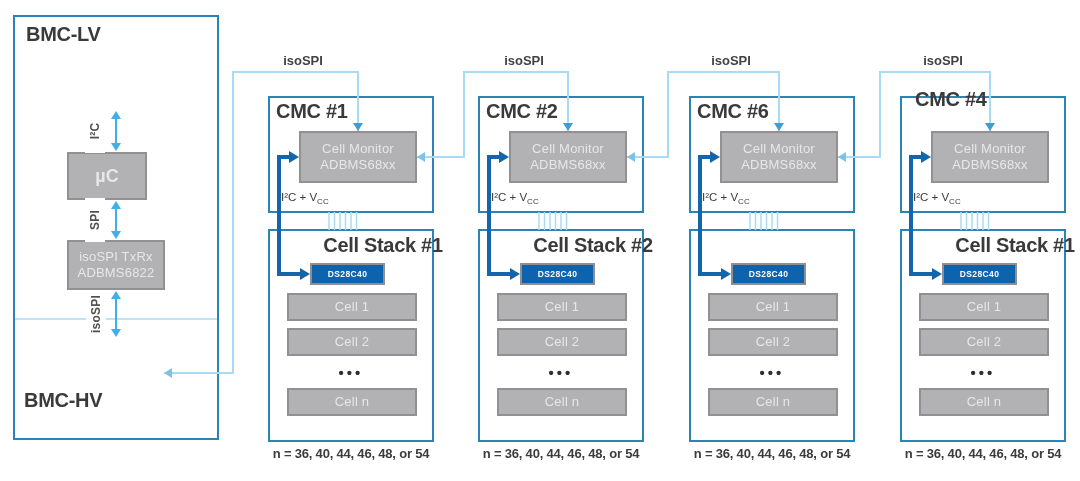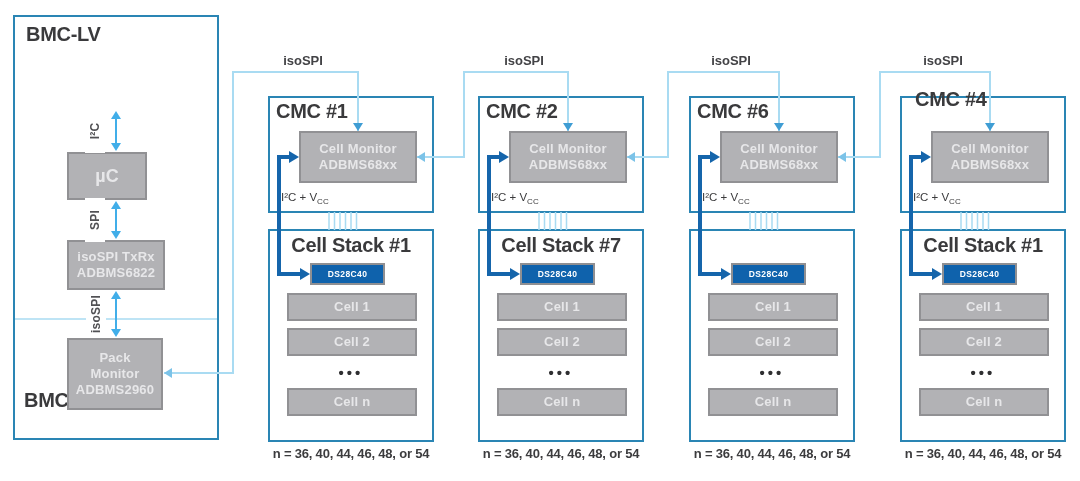--- a/index.html
+++ b/index.html
@@ -2,40 +2,40 @@
 <html><head>
 <meta charset="utf-8">
 <style>
   html,body{margin:0;padding:0;background:#ffffff;}
   .canvas{position:relative;width:1080px;height:481px;background:#ffffff;overflow:hidden;
           font-family:"Liberation Sans", sans-serif;}
   .outline{position:absolute;border:2px solid #2a85b4;background:#ffffff;box-sizing:border-box;z-index:1;}
   .block{position:absolute;background:#b2b2b5;border:2px solid #919194;box-sizing:border-box;
          color:#e7e7e9;display:flex;flex-direction:column;align-items:center;justify-content:center;
          text-align:center;z-index:2;}
-  .block .ln{line-height:16px;font-size:13px;font-weight:700;letter-spacing:.2px;}
+  .block .ln{line-height:16px;font-size:13px;font-weight:400;letter-spacing:.2px;}
   .bigtitle{position:absolute;font-size:20px;font-weight:700;color:#3a3a3c;letter-spacing:-0.3px;z-index:2;}
   .rotlabel{position:absolute;width:44px;height:20px;display:flex;align-items:center;justify-content:center;
             transform:rotate(-90deg);font-size:12px;font-weight:700;color:#515154;background:#ffffff;
             z-index:4;letter-spacing:.2px;}
   .chainlabel{position:absolute;width:70px;text-align:center;font-size:13px;font-weight:700;color:#434346;z-index:2;}
   .dashedbox{position:absolute;border:2px dashed #4db8ec;border-radius:6px;background:#f7fcfe;
              box-sizing:border-box;display:flex;align-items:center;justify-content:center;
              font-size:12px;font-weight:700;color:#6a6a6e;z-index:2;}
   .chip{position:absolute;background:#0f62ac;border:2px solid #8f8f92;box-sizing:border-box;
         display:flex;align-items:center;justify-content:center;color:#ffffff;font-size:8.5px;
         font-weight:700;letter-spacing:.4px;z-index:2;}
   .i2cvcc{position:absolute;font-size:11.5px;font-weight:400;color:#3a3a3c;z-index:2;}
   .i2cvcc sub{font-size:8px;}
   .dots{position:absolute;width:166px;height:20px;display:flex;align-items:center;justify-content:center;
         font-size:15px;font-weight:700;letter-spacing:3px;color:#2f2f31;z-index:2;}
   .footnote{position:absolute;width:182px;text-align:center;font-size:13px;font-weight:700;
             color:#3c3c3e;z-index:2;letter-spacing:-0.2px;}
   .stacktitle{position:absolute;width:166px;text-align:center;font-size:20px;font-weight:700;
-              color:#3a3a3c;letter-spacing:-0.3px;z-index:2;}
+              color:#3a3a3c;letter-spacing:-0.3px;z-index:2;padding-left:32px;}
   svg.wires{position:absolute;left:0;top:0;z-index:3;}
   .mcu{font-size:18px;font-weight:700;}
 </style>
 </head>
 <body>
 
 <div class="canvas">
 
   <div class="outline" style="left:13px;top:15px;width:206px;height:425px;"></div>
   <div class="bigtitle" style="left:26px;top:23px;">BMC-LV</div>
@@ -44,25 +44,20 @@
 
   <div class="block" style="left:67px;top:152px;width:80px;height:48px;">
     <span class="mcu">µC</span>
   </div>
 
   <div class="block" style="left:67px;top:240px;width:98px;height:50px;">
     <span class="ln">isoSPI TxRx</span>
     <span class="ln">ADBMS6822</span>
   </div>
 
-  <div class="block" style="left:67px;top:338px;width:96px;height:72px;">
-    <span class="ln">Pack</span>
-    <span class="ln">Monitor</span>
-    <span class="ln">ADBMS2960</span>
-  </div>
 
   <div class="rotlabel" style="left:73px;top:121px;">I²C</div>
   <div class="rotlabel" style="left:73px;top:210px;">SPI</div>
   <div class="rotlabel" style="left:74px;top:304px;">isoSPI</div>
 
   <div class="chainlabel" style="left:268px;top:53px;">isoSPI</div>
   <div class="chainlabel" style="left:489px;top:53px;">isoSPI</div>
   <div class="chainlabel" style="left:696px;top:53px;">isoSPI</div>
   <div class="chainlabel" style="left:908px;top:53px;">isoSPI</div>
 
@@ -89,21 +84,21 @@
   <div class="footnote" style="left:260px;top:446px;">n = 36, 40, 44, 46, 48, or 54</div>
 
   <div class="outline" style="left:478px;top:96px;width:166px;height:117px;"></div>
   <div class="bigtitle" style="left:486px;top:100px;">CMC #2</div>
   <div class="block" style="left:509px;top:131px;width:118px;height:52px;">
     <span class="ln">Cell Monitor</span>
     <span class="ln">ADBMS68xx</span>
   </div>
   <div class="i2cvcc" style="left:491px;top:191px;"><span>I²C + V</span><sub>CC</sub></div>
   <div class="outline" style="left:478px;top:229px;width:166px;height:213px;"></div>
-  <div class="stacktitle" style="left:478px;top:234px;">Cell Stack #7</div>
+  <div class="stacktitle" style="left:478px;top:234px;">Cell Stack #2</div>
   <div class="chip" style="left:520px;top:263px;width:75px;height:22px;">DS28C40</div>
   <div class="block" style="left:497px;top:293px;width:130px;height:28px;">
       <span class="ln">Cell 1</span>
     </div>
   <div class="block" style="left:497px;top:328px;width:130px;height:28px;">
       <span class="ln">Cell 2</span>
     </div>
   <div class="dots" style="left:478px;top:362px;">•••</div>
   <div class="block" style="left:497px;top:388px;width:130px;height:28px;">
       <span class="ln">Cell n</span>

